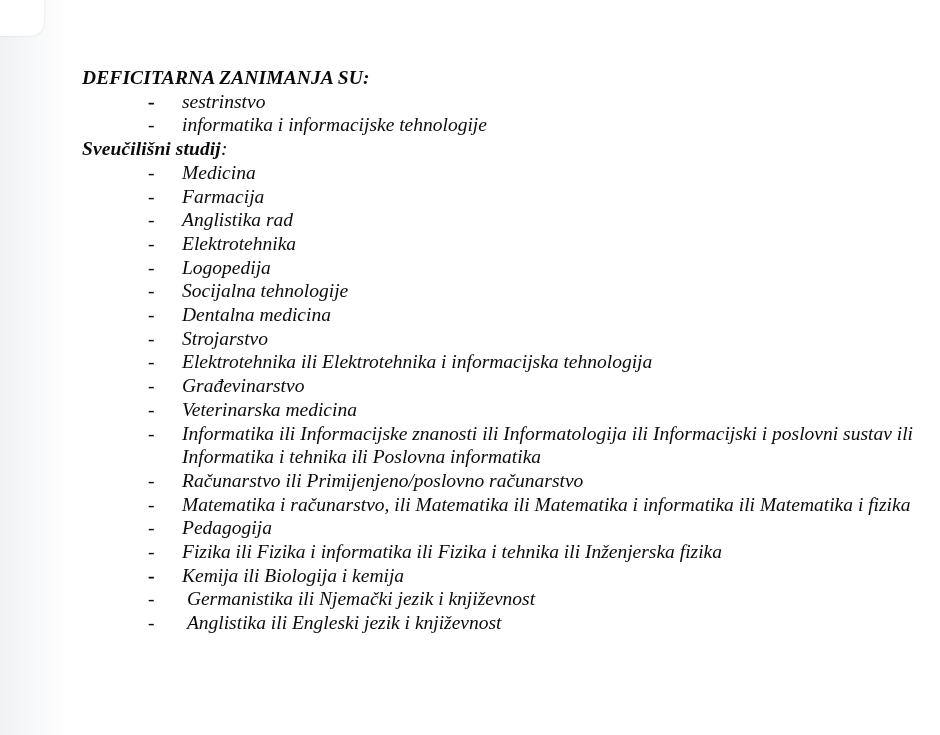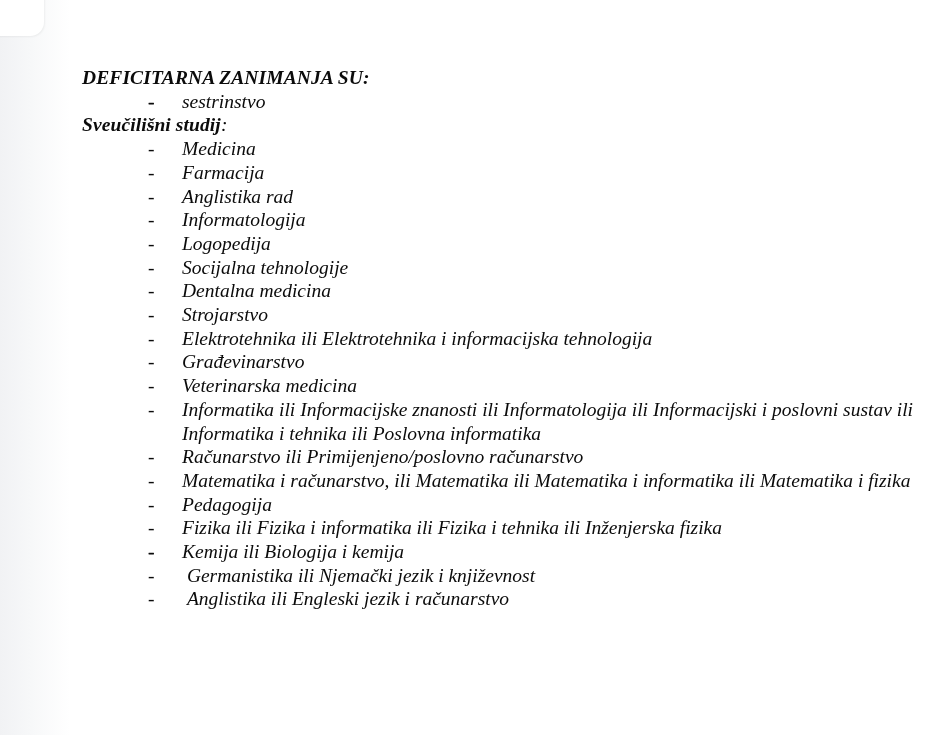--- a/index.html
+++ b/index.html
@@ -93,42 +93,42 @@
   </div>
 
   <div class="doc">
 
     <div class="heading">DEFICITARNA ZANIMANJA SU:</div>
 
 
     <ul class="items">
       <li class="nojustify"><span class="dash">-</span></li>
       <li class="nojustify"><span class="dash">-</span><span>sestrinstvo</span></li>
-      <li class="nojustify"><span class="dash">-</span></li>
+      <li class="nojustify"><span class="dash">-</span><span>informatika i informacijske tehnologije</span></li>
     </ul>
 
     <div class="heading"><span>Sveučilišni studij</span><span class="punct">:</span></div>
 
     <ul class="items">
       <li class="nojustify"><span class="dash">-</span><span>Medicina</span></li>
       <li class="nojustify"><span class="dash">-</span><span>Farmacija</span></li>
       <li class="nojustify"><span class="dash">-</span><span>Anglistika rad</span></li>
-      <li class="nojustify"><span class="dash">-</span><span>Informatologija</span></li>
+      <li class="nojustify"><span class="dash">-</span><span>Elektrotehnika</span></li>
       <li class="nojustify"><span class="dash">-</span><span>Logopedija</span></li>
       <li class="nojustify"><span class="dash">-</span><span>Socijalna tehnologije</span></li>
       <li class="nojustify"><span class="dash">-</span><span>Dentalna medicina</span></li>
       <li class="nojustify"><span class="dash">-</span><span>Strojarstvo</span></li>
       <li class="nojustify"><span class="dash">-</span><span>Elektrotehnika ili Elektrotehnika i informacijska tehnologija</span></li>
       <li class="nojustify"><span class="dash">-</span><span>Građevinarstvo</span></li>
       <li class="nojustify"><span class="dash">-</span><span>Veterinarska medicina</span></li>
       <li><span class="dash">-</span><span>Informatika ili Informacijske znanosti ili Informatologija ili Informacijski i poslovni sustav ili Informatika i tehnika ili Poslovna informatika</span></li>
       <li class="nojustify"><span class="dash">-</span><span>Računarstvo ili Primijenjeno/poslovno računarstvo</span></li>
       <li><span class="dash">-</span><span>Matematika i računarstvo, ili Matematika ili Matematika i informatika ili Matematika i fizika</span></li>
       <li class="nojustify"><span class="dash">-</span><span>Pedagogija</span></li>
       <li class="nojustify"><span class="dash">-</span><span>Fizika ili Fizika i informatika ili Fizika i tehnika ili Inženjerska fizika</span></li>
       <li class="nojustify"><span class="dash">-</span></li>
       <li class="nojustify"><span class="dash">-</span><span>Kemija ili Biologija i kemija</span></li>
       <li class="nojustify"><span class="dash">-</span><span> Germanistika ili Njemački jezik i književnost</span></li>
-      <li class="nojustify"><span class="dash">-</span><span> Anglistika ili Engleski jezik i računarstvo</span></li>
+      <li class="nojustify"><span class="dash">-</span><span> Anglistika ili Engleski jezik i književnost</span></li>
     </ul>
 
   </div>
 </div>
 
 </body></html>

